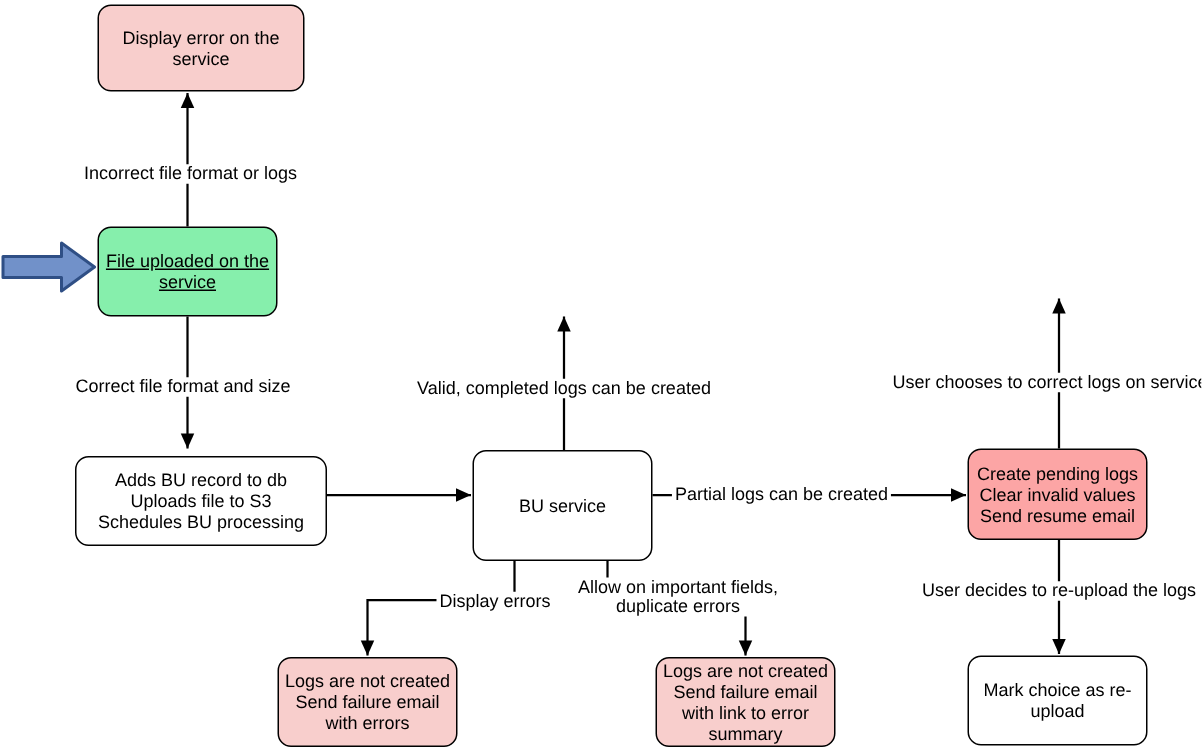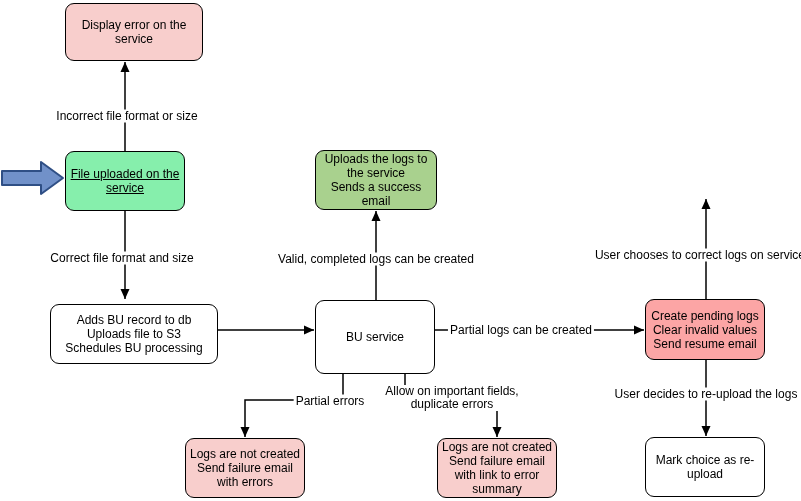--- a/index.html
+++ b/index.html
@@ -54,54 +54,50 @@
   <div class="node pink" style="left:65px;top:3px;width:138px;height:58px">Display error on the
 service</div>
 
   <div class="node blue" style="left:65px;top:151px;width:120px;height:60px">File uploaded on the
 service</div>
 
   <div class="node" style="left:50px;top:304px;width:168px;height:60px">Adds BU record to db
 Uploads file to S3
 Schedules BU processing</div>
 
-  <div class="node green" style="left:315px;top:150px;width:122px;height:60px">Uploads the logs to
-the service
-Sends a success
-email</div>
 
   <div class="node" style="left:315px;top:300px;width:120px;height:74px">BU service</div>
 
   <div class="node yellow" style="left:645px;top:299px;width:120px;height:61px">Create pending logs
 Clear invalid values
 Send resume email</div>
 
 
   <div class="node" style="left:645px;top:437px;width:120px;height:60px">Mark choice as re-
 upload</div>
 
   <div class="node pink" style="left:185px;top:438px;width:120px;height:60px">Logs are not created
 Send failure email
 with errors</div>
 
   <div class="node pink" style="left:437px;top:438px;width:120px;height:60px">Logs are not created
 Send failure email
 with link to error
 summary</div>
 
-  <div class="edge-label" style="left:127px;top:116px">Incorrect file format or size</div>
+  <div class="edge-label" style="left:127px;top:116px">Incorrect file format or logs</div>
 
   <div class="edge-label" style="left:122px;top:258px">Correct file format and size</div>
 
   <div class="edge-label" style="left:376px;top:259px">Valid, completed logs can be created</div>
 
   <div class="edge-label" style="left:521px;top:330px">Partial logs can be created</div>
 
   <div class="edge-label" style="left:700px;top:255px">User chooses to correct logs on service</div>
 
   <div class="edge-label" style="left:706px;top:394px">User decides to re-upload the logs</div>
 
-  <div class="edge-label" style="left:330px;top:401px">Partial errors</div>
+  <div class="edge-label" style="left:330px;top:401px">Display errors</div>
 
   <div class="edge-label" style="left:452px;top:398px">Allow on important fields,
 duplicate errors</div>
 
 </div>
 
 </body></html>

